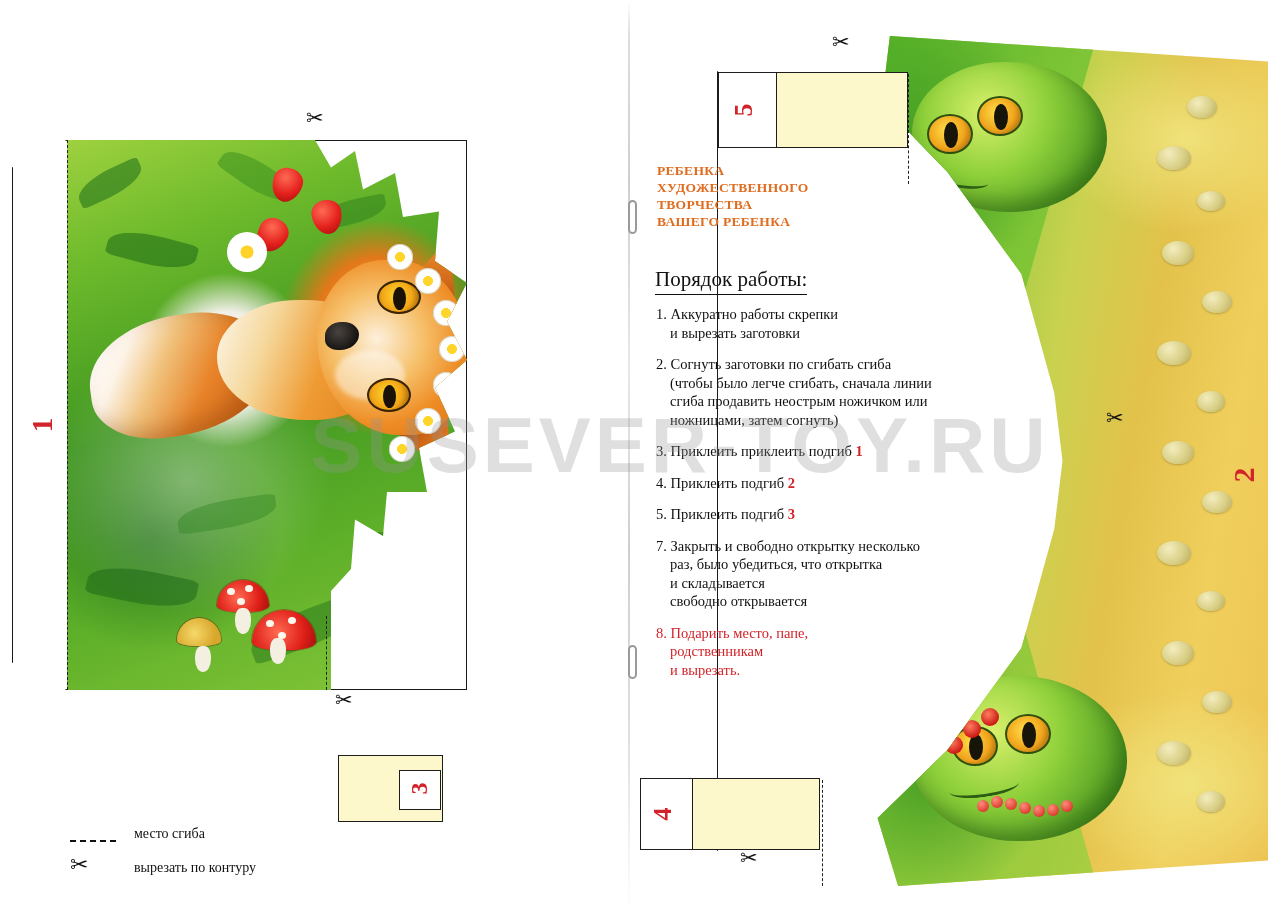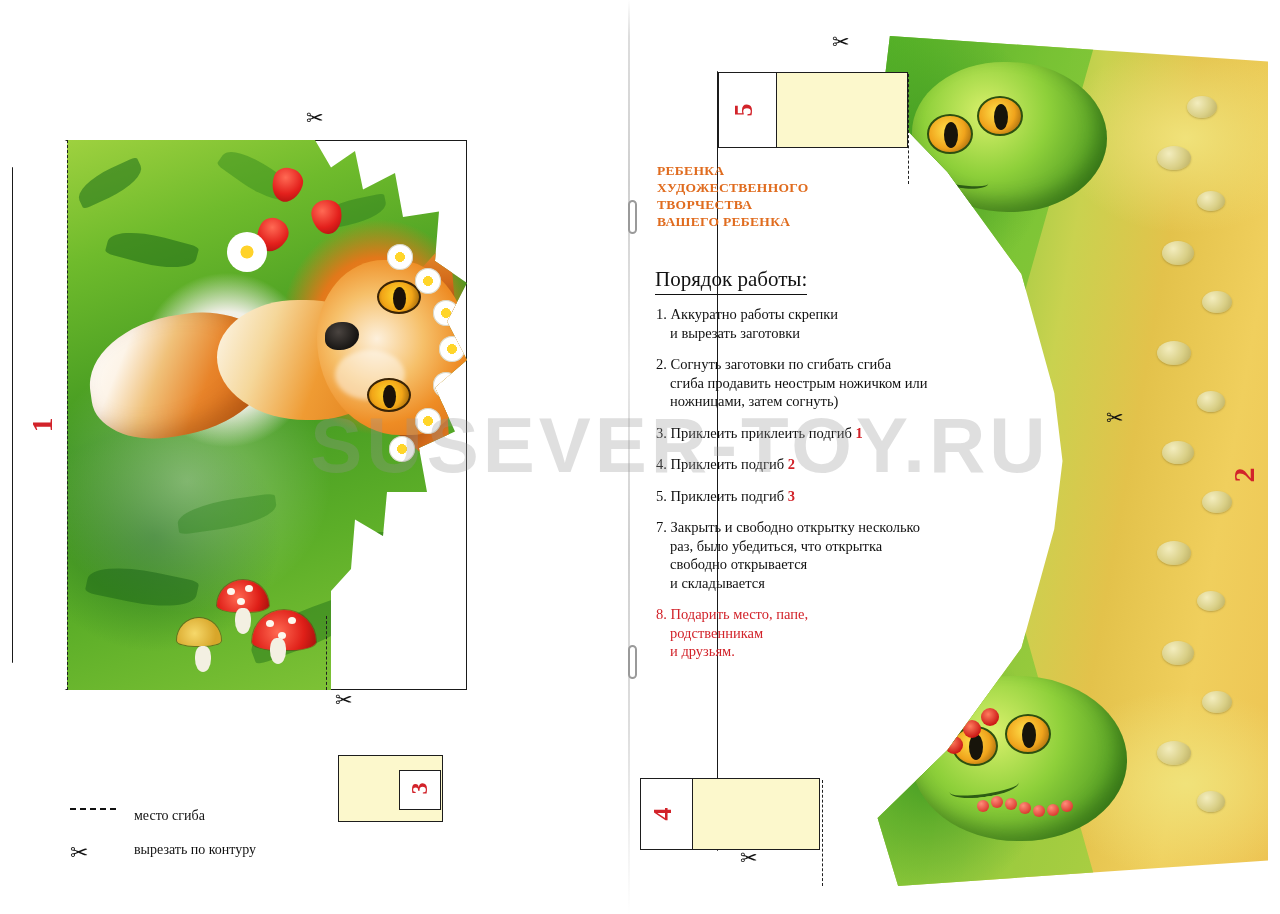--- a/index.html
+++ b/index.html
@@ -259,21 +259,21 @@
   .legend {
     position: absolute;
     left: 70px;
     top: 808px;
     width: 300px;
     font-size: 14px;
     color: #111;
   }
   .legend-row {
     display: flex;
-    align-items: flex-start;
+    align-items: flex-end;
     height: 34px;
   }
   .legend-mark {
     width: 56px;
     display: flex;
     align-items: center;
     justify-content: flex-start;
   }
   .legend-dash {
     width: 46px;
@@ -681,20 +681,21 @@
 
     <div class="step">
       <span>1.</span>
       <span>Аккуратно работы скрепки</span>
       <span class="ind">и вырезать заготовки</span>
     </div>
 
     <div class="step">
       <span>2.</span>
       <span>Согнуть заготовки по сгибать сгиба</span>
+      <span class="ind">(чтобы было легче сгибать, сначала линии</span>
       <span class="ind">сгиба продавить неострым ножичком или</span>
       <span class="ind">ножницами, затем согнуть)</span>
     </div>
 
     <div class="step">
       <span>3.</span>
       <span>Приклеить приклеить подгиб</span>
       <span class="red">1</span>
     </div>
 
@@ -708,29 +709,29 @@
       <span>5.</span>
       <span>Приклеить подгиб</span>
       <span class="red">3</span>
     </div>
 
 
     <div class="step">
       <span>7.</span>
       <span>Закрыть и свободно открытку несколько</span>
       <span class="ind">раз, было убедиться, что открытка</span>
+      <span class="ind">и складывается</span>
       <span class="ind">свободно открывается</span>
-      <span class="ind">и складывается</span>
     </div>
 
     <div class="step last">
       <span>8.</span>
       <span>Подарить место, папе,</span>
       <span class="ind">родственникам</span>
-      <span class="ind">и друзьям.</span>
+      <span class="ind">и вырезать.</span>
     </div>
   </div>
 
   <div class="legend">
     <div class="legend-row">
       <span class="legend-mark">
         <span class="legend-dash"></span>
       </span>
       <span class="legend-label">место сгиба</span>
     </div>

